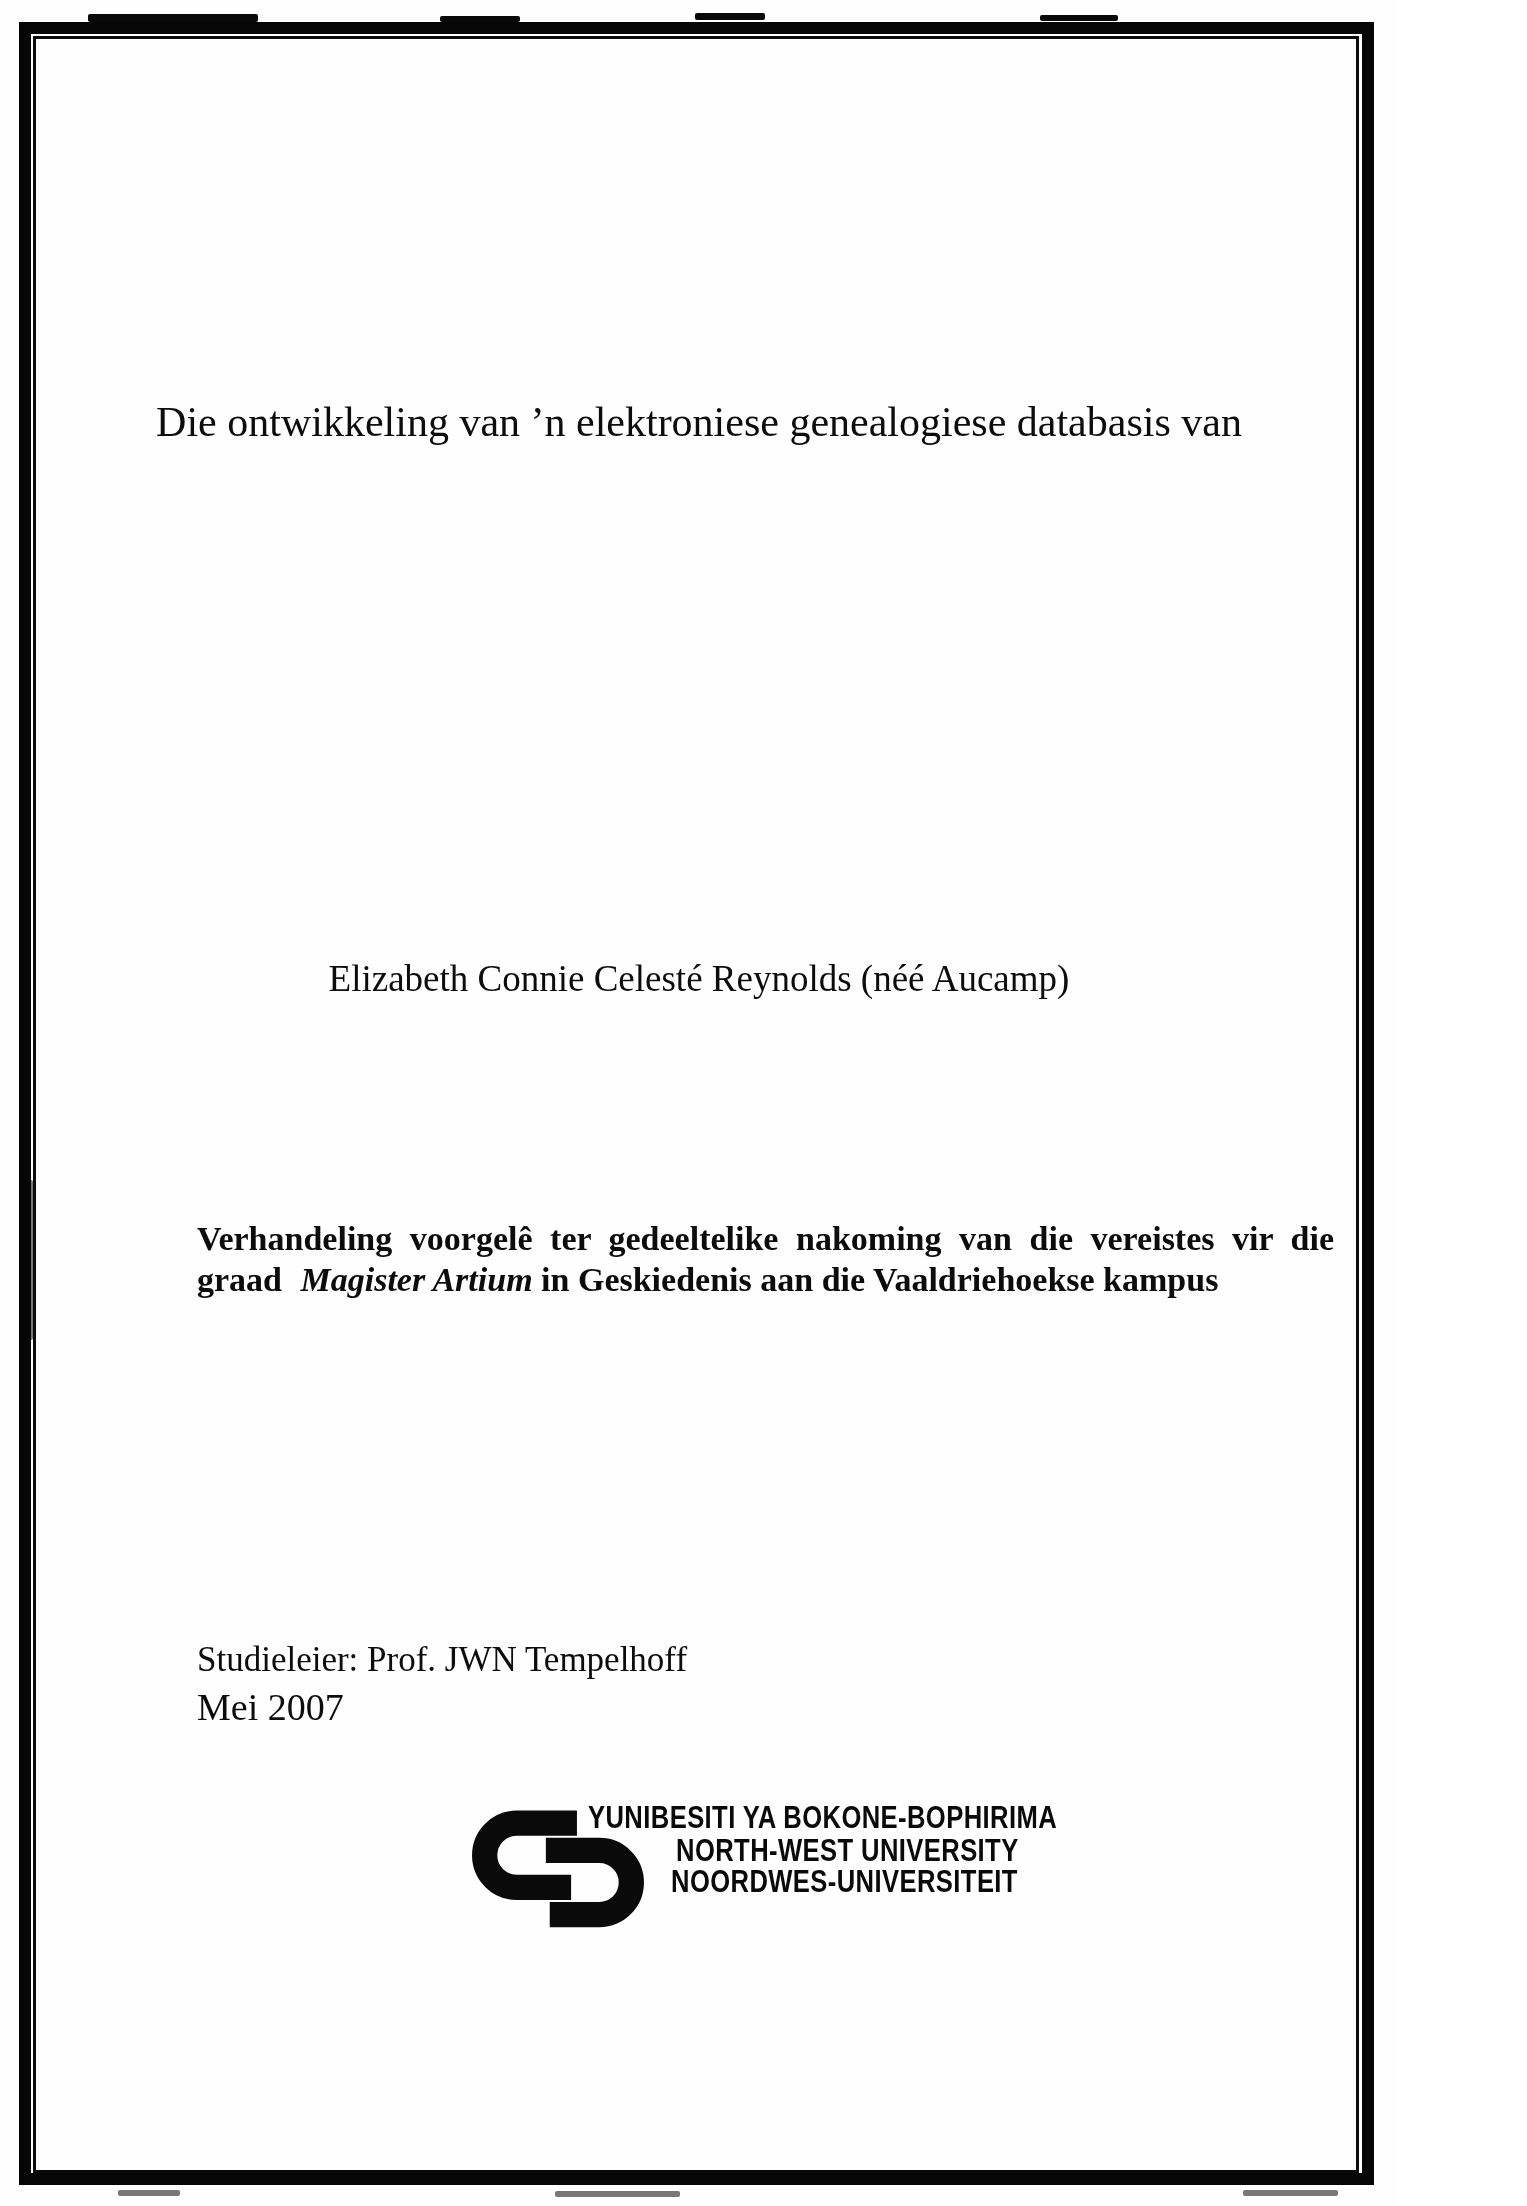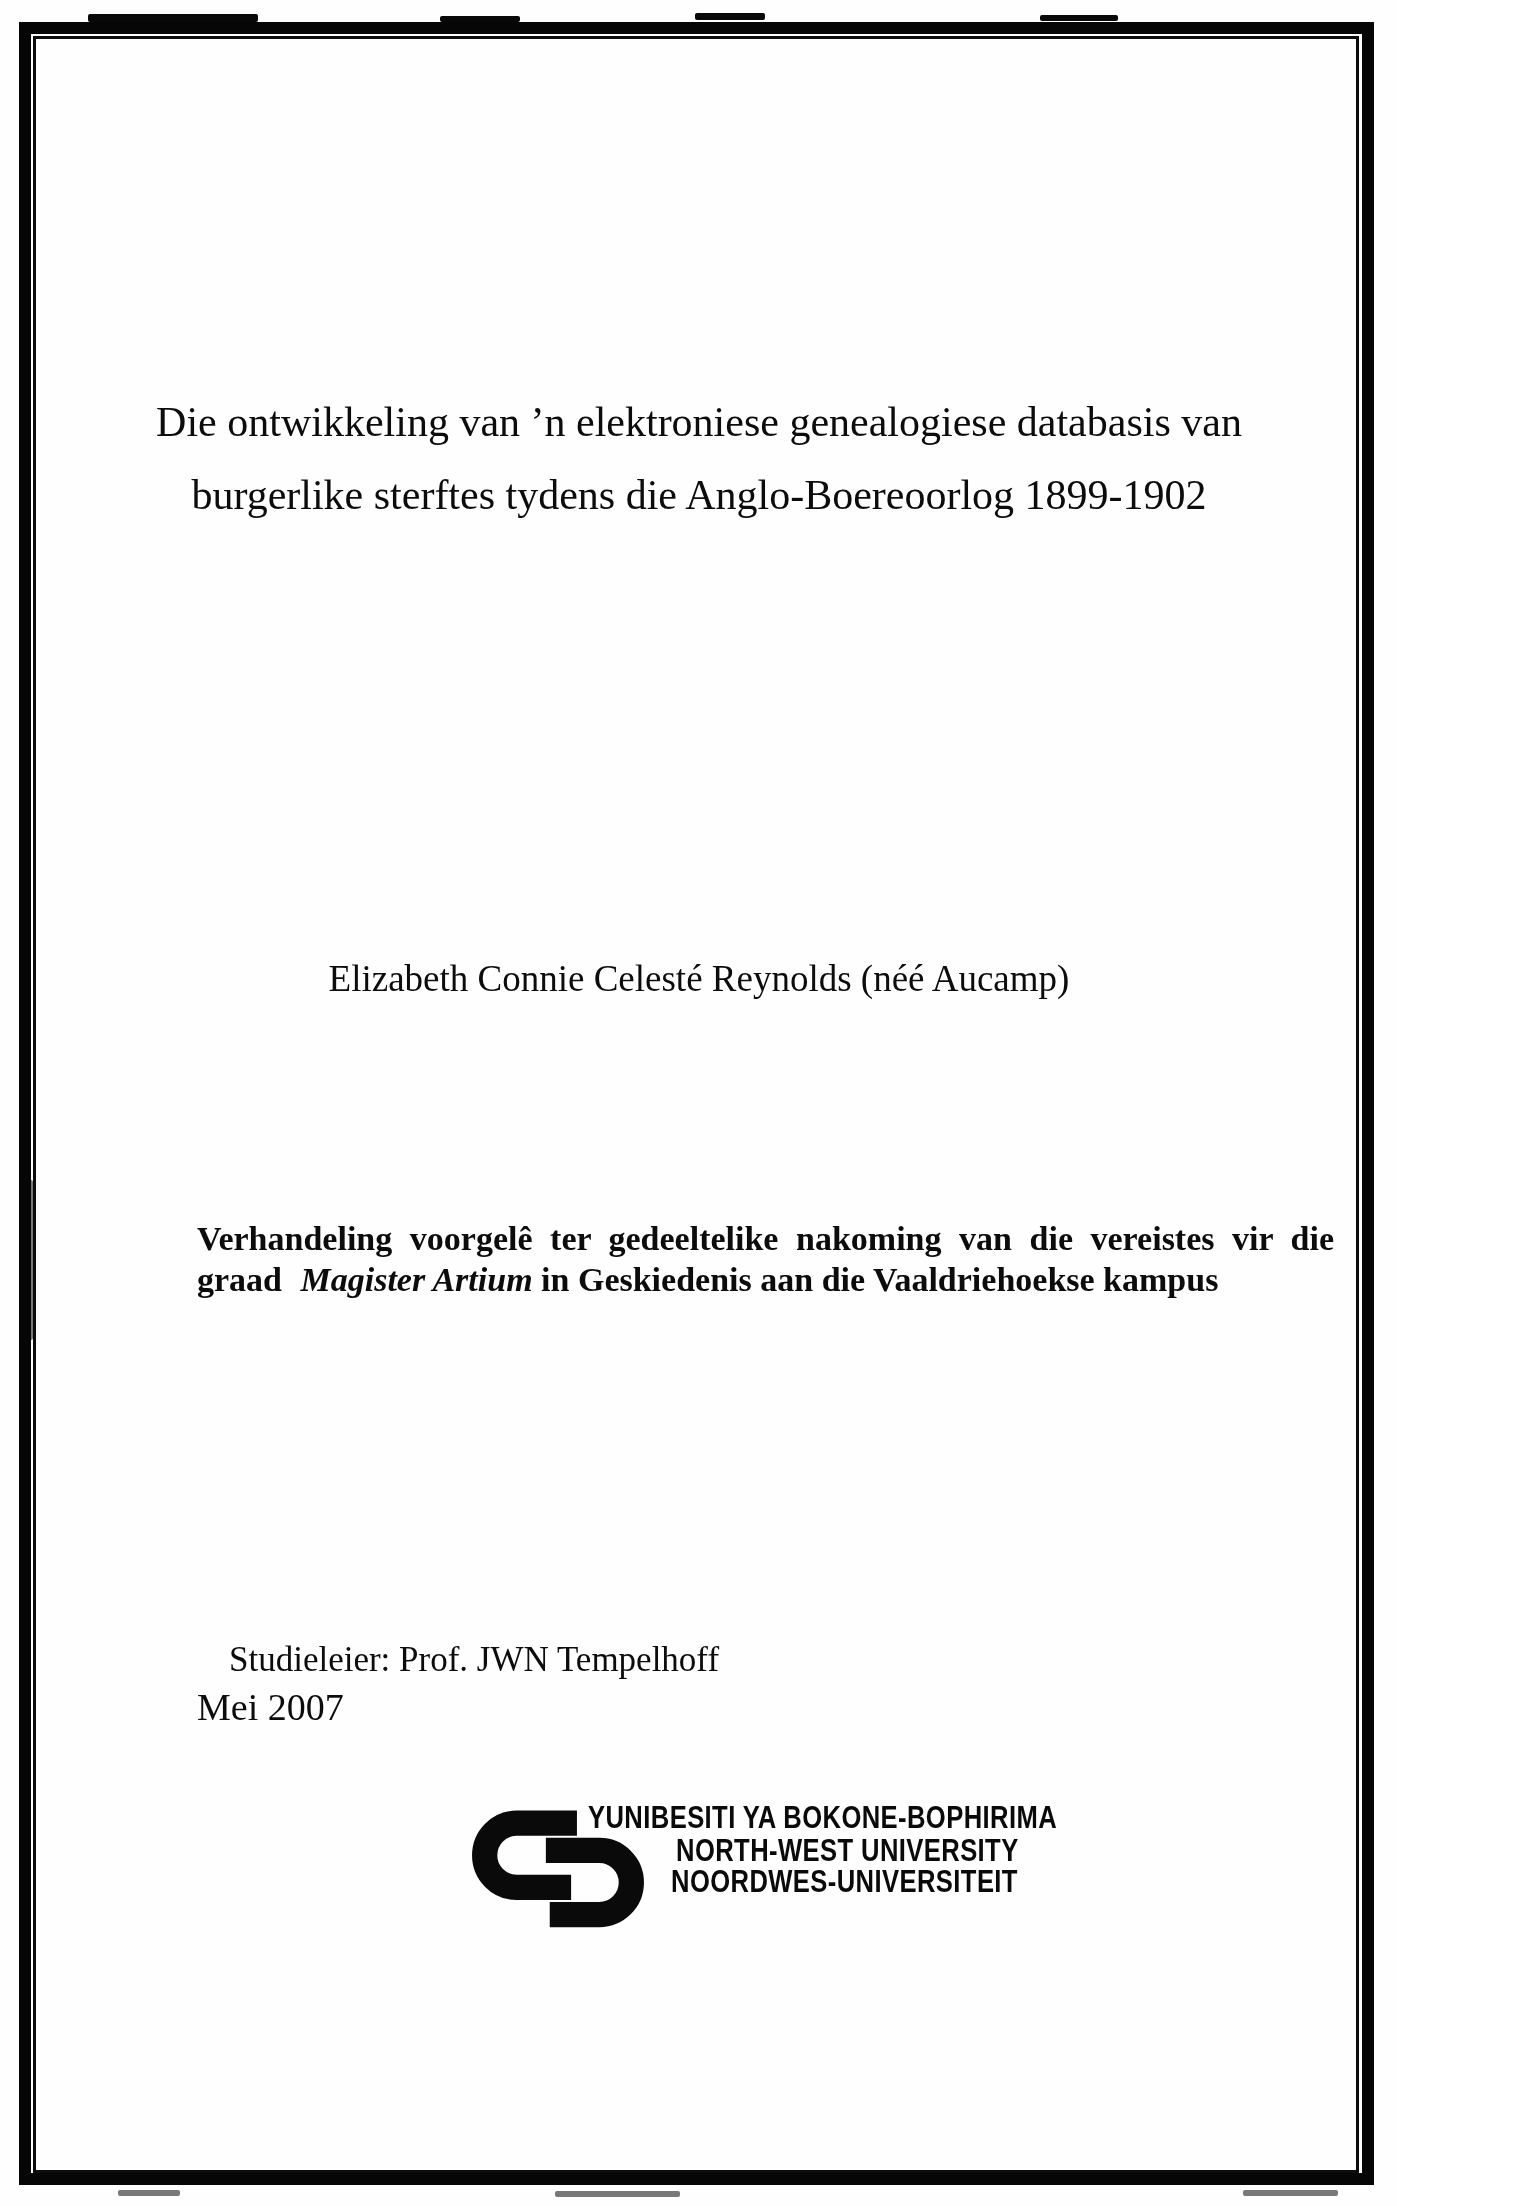--- a/index.html
+++ b/index.html
@@ -77,21 +77,20 @@
   }
   .st-line { text-align: left; }
   .it { font-style: italic; margin-left: 10px; }
 
   .supervisor {
     position: absolute;
     left: 197px;
     top: 1637px;
     font-size: 35px;
     line-height: 46px;
-    margin-left: 32px;
   }
   .date {
     position: absolute;
     left: 197px;
     top: 1684px;
     font-size: 38px;
     line-height: 46px;
   }
 
   
@@ -130,21 +129,20 @@
   <div class="scan-mark" style="left:695px; top:13px;   width:70px;  height:7px;"></div>
   <div class="scan-mark" style="left:1040px;top:15px;   width:78px;  height:6px;"></div>
   <div class="scan-mark" style="left:1402px;top:12px;   width:62px;  height:7px;"></div>
   <div class="scan-mark smudge" style="left:118px; top:2190px; width:62px;  height:6px;"></div>
   <div class="scan-mark smudge" style="left:555px; top:2191px; width:125px; height:6px;"></div>
   <div class="scan-mark smudge" style="left:1243px;top:2190px; width:95px;  height:6px;"></div>
   <div class="scan-mark smudge" style="left:27px;  top:1180px; width:6px;   height:160px;"></div>
 
   <div class="title">
     <div>Die ontwikkeling van ’n elektroniese genealogiese databasis van</div>
-    <div>burgerlike sterftes tydens die Anglo-Boereoorlog 1899-1902</div>
   </div>
 
 
   <div class="author">Elizabeth Connie Celesté Reynolds (néé Aucamp)</div>
 
   <div class="statement">
     <div class="st-justified">Verhandeling voorgelê ter gedeeltelike nakoming van die vereistes vir die</div>
     <div class="st-line"><span>graad </span><span class="it">Magister Artium</span><span> in Geskiedenis aan die Vaaldriehoekse kampus</span></div>
   </div>
 

